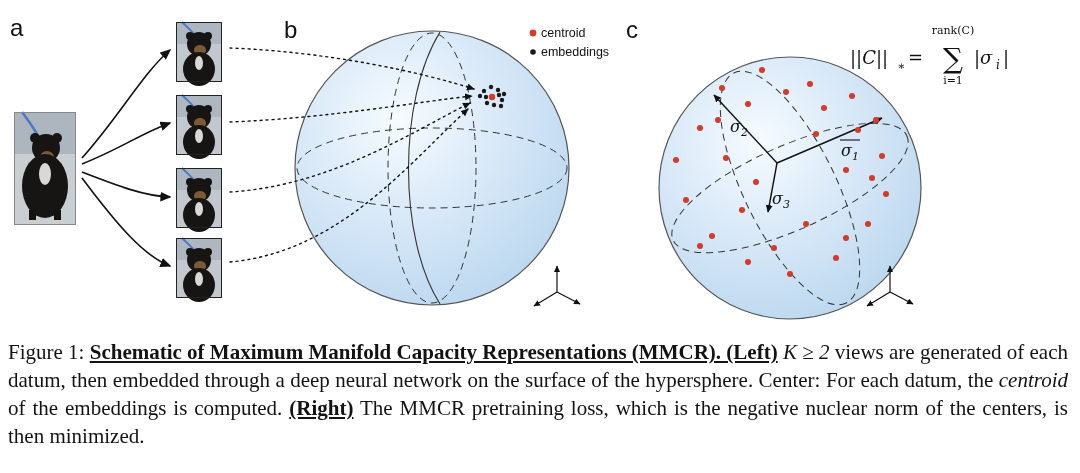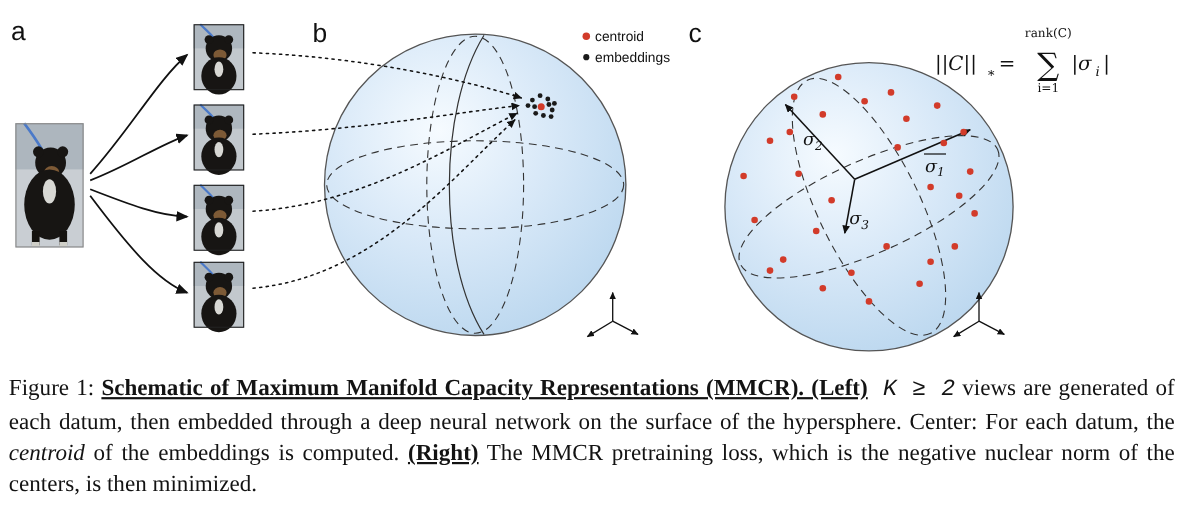--- a/index.html
+++ b/index.html
@@ -11,21 +11,21 @@
   .figure-svg { display:block; }
 
   .caption {
     padding:6px 12px 0 8px;
     font-size:21px; line-height:28px; color:#131313;
     text-align:justify;
     font-family:"Liberation Serif", serif;
   }
   .seg-bold { font-weight:bold;text-decoration:underline; }
   .seg-italic { font-style:italic; }
-  .seg-math { font-style:italic; font-family:Liberation Mono, monospace; }
+  .seg-math { font-style:italic; font-family:Liberation Serif, serif; }
 
   .watermark {
     position:absolute; left:672px; top:400px;
     display:flex; align-items:center; gap:6px;
     opacity:0.82; pointer-events:none;
   }
   .wm-text {
     font-size:22px; color:#a9aeb4; letter-spacing:1px;
     font-family:"DejaVu Sans", sans-serif;
     text-shadow:0 0 1px #ffffff;

